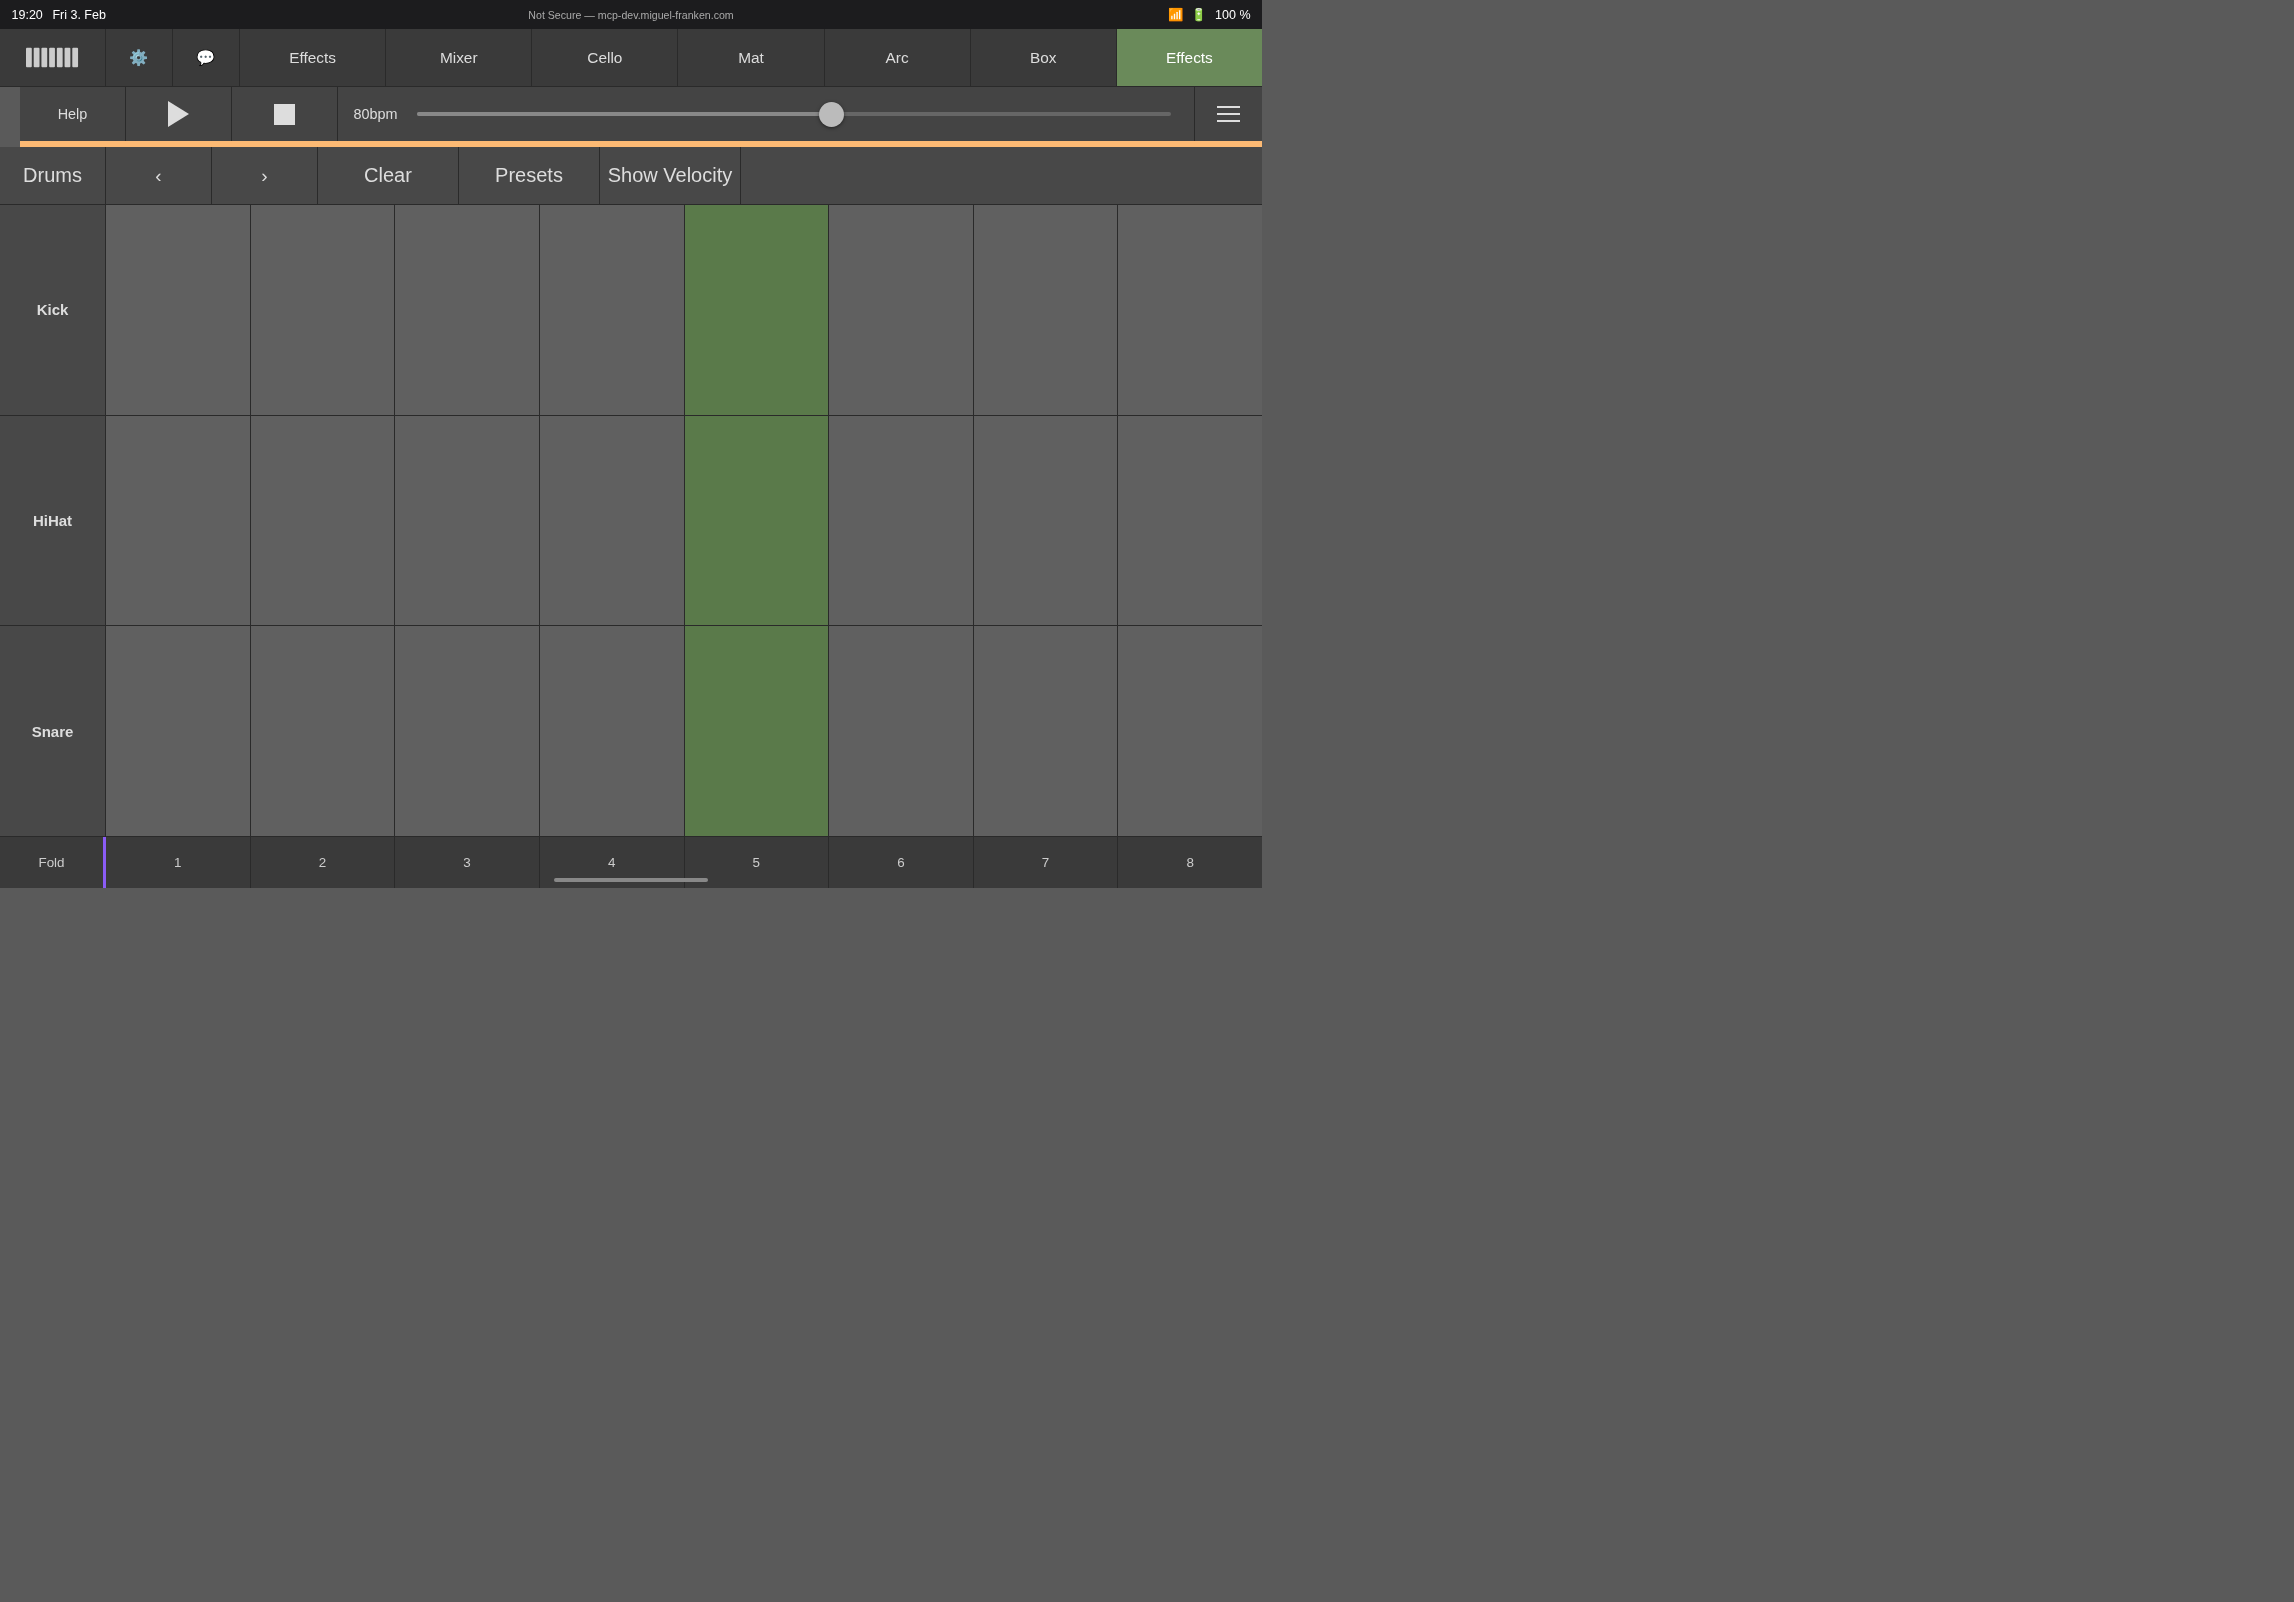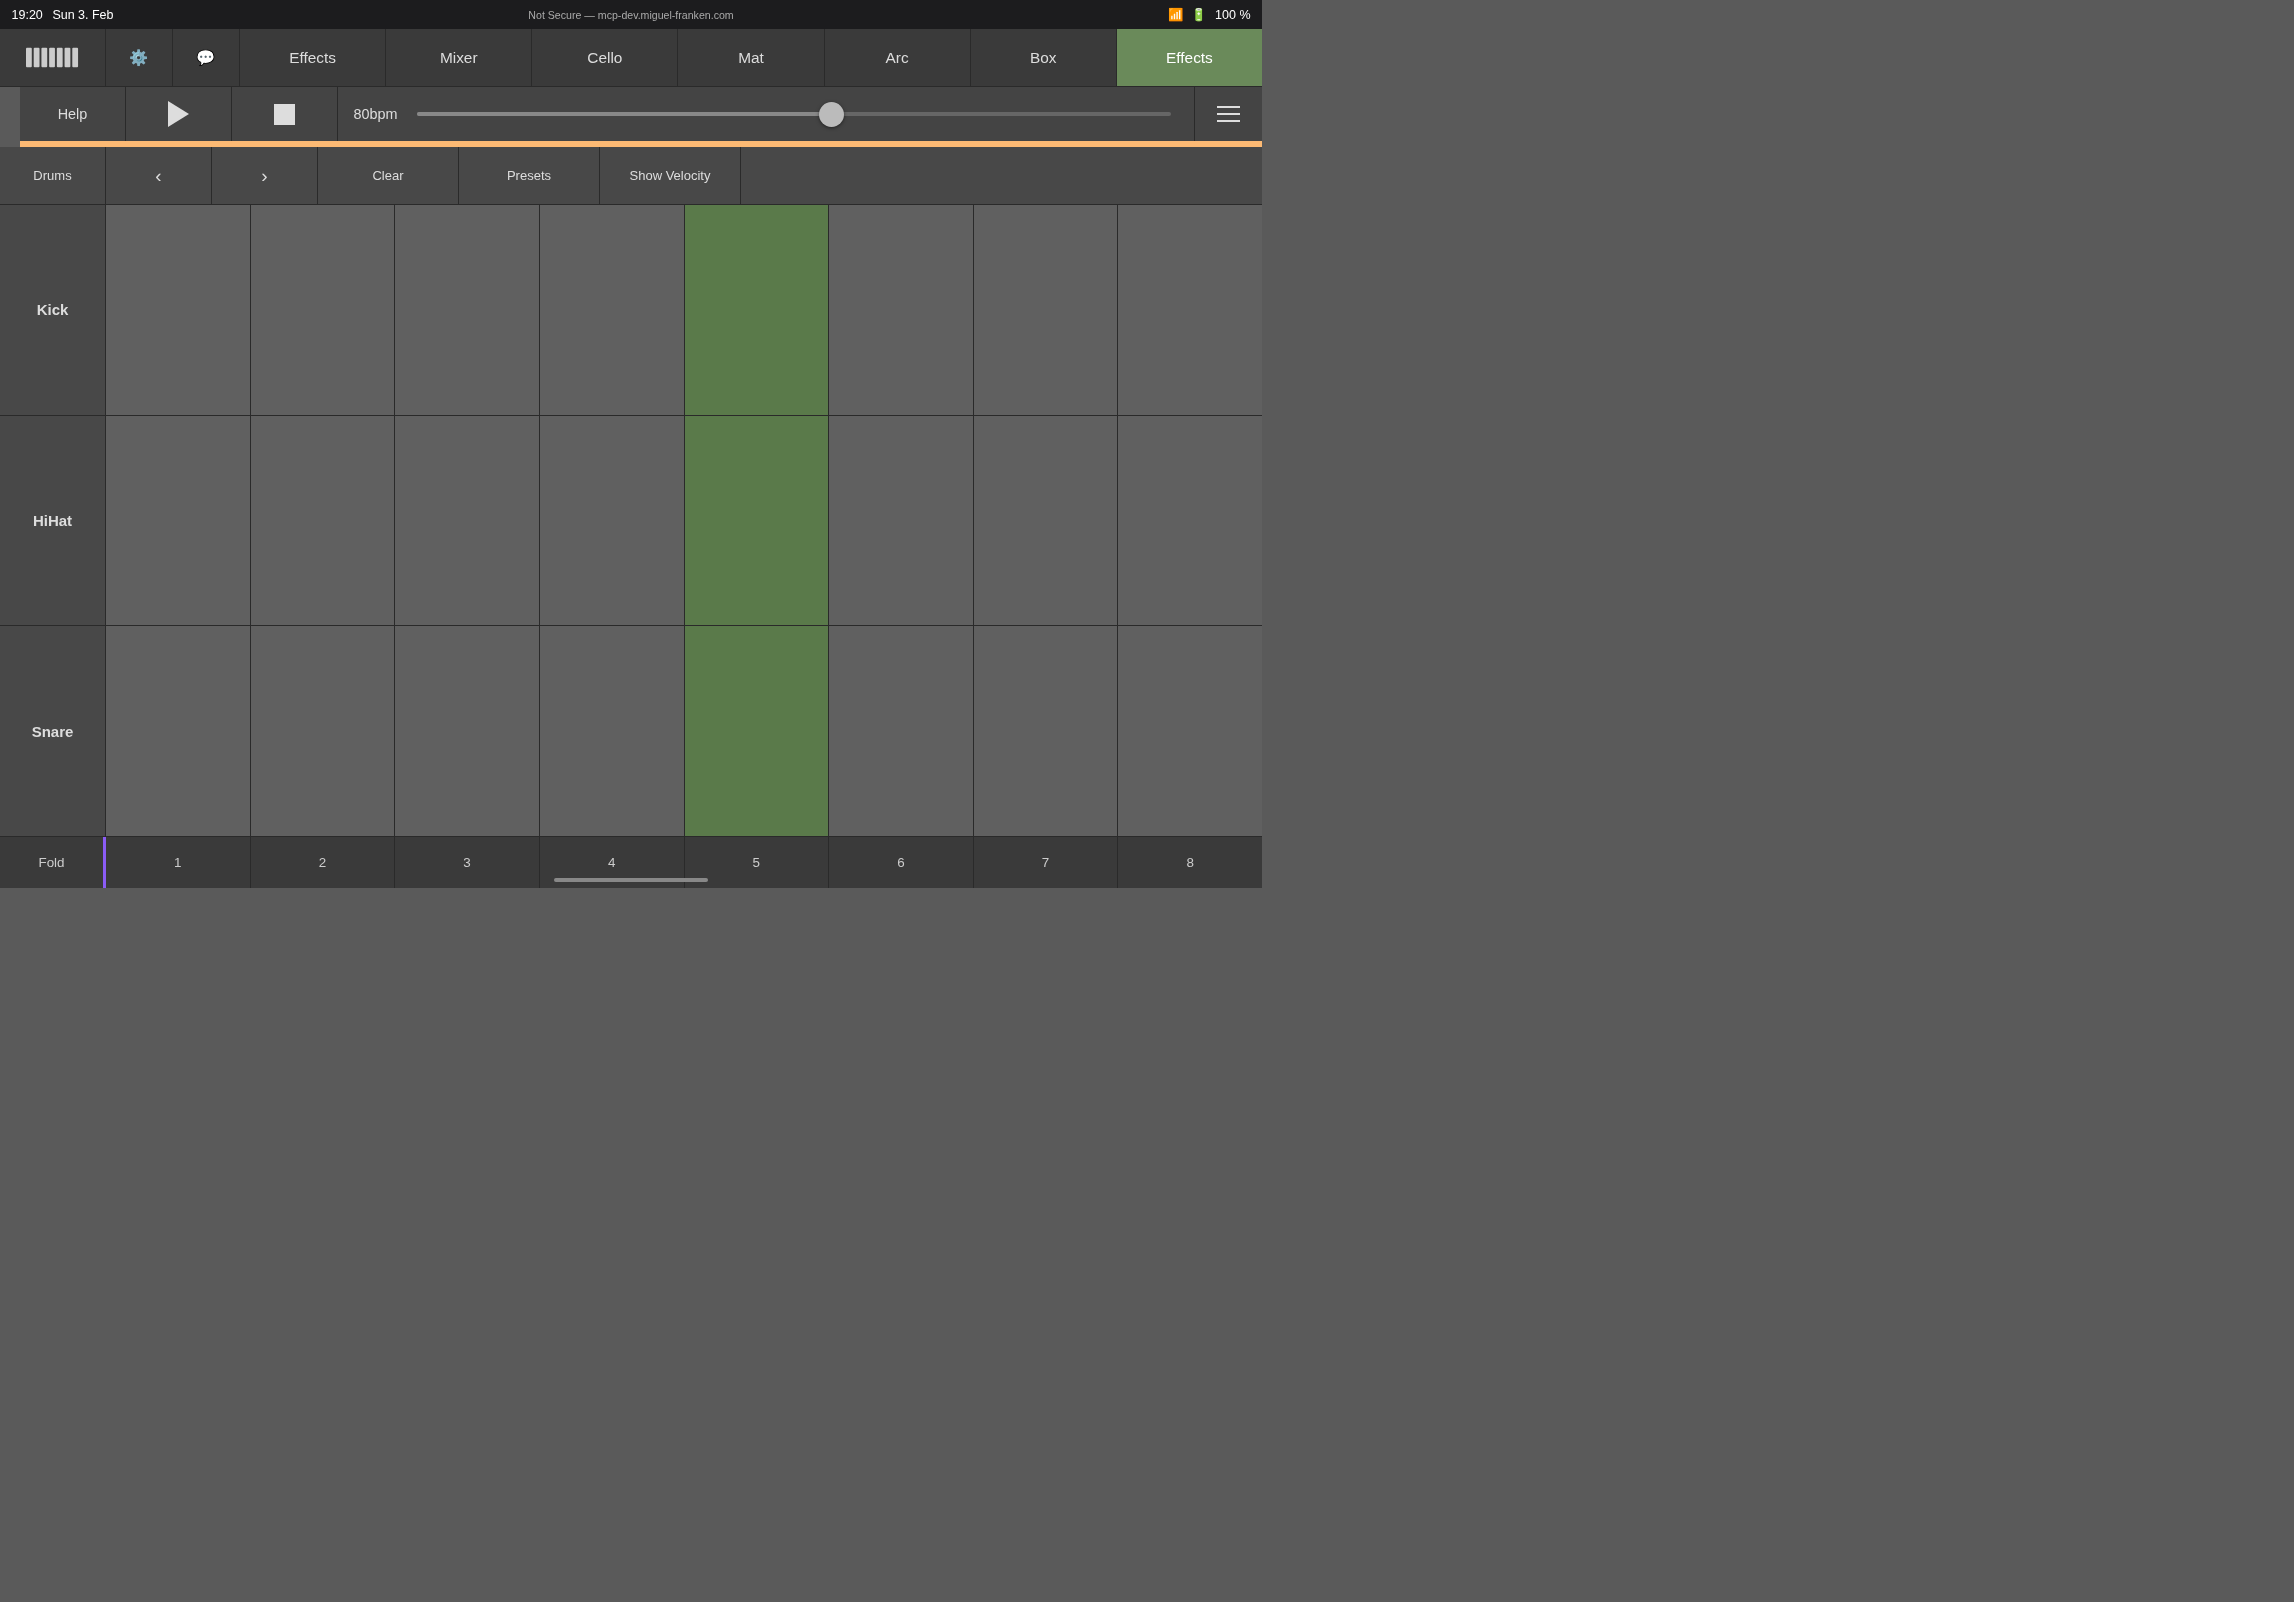--- a/index.html
+++ b/index.html
@@ -109,21 +109,21 @@
       display: flex;
       align-items: center;
       border-bottom: 1px solid #2a2a2a;
     }
     .drums-cell {
       height: 100%;
       display: flex;
       align-items: center;
       justify-content: center;
       border-right: 1px solid #2a2a2a;
-      font-size: 13px;
+      font-size: 20px;
       color: #ddd;
       cursor: pointer;
     }
     #drums-label { width: 106px; }
     #drums-prev { width: 106px; font-size: 19px; }
     #drums-next { width: 106px; font-size: 19px; }
     #drums-clear { width: 141px; }
     #drums-presets { width: 141px; }
     #drums-velocity { width: 141px; }
     .grid-row {
@@ -217,21 +217,21 @@
       flex-direction: column;
       overflow: hidden;
     }
   </style>
 </head>
 <body>
 
 <div id="status-bar">
   <div class="left">
     <span>19:20</span>
-    <span>Sun 3. Feb</span>
+    <span>Fri 3. Feb</span>
   </div>
   <div class="center">
     <span>Not Secure — mcp-dev.miguel-franken.com</span>
   </div>
   <div class="right">
     <span>📶</span>
     <span>🔋</span>
     <span>100 %</span>
   </div>
 </div>

